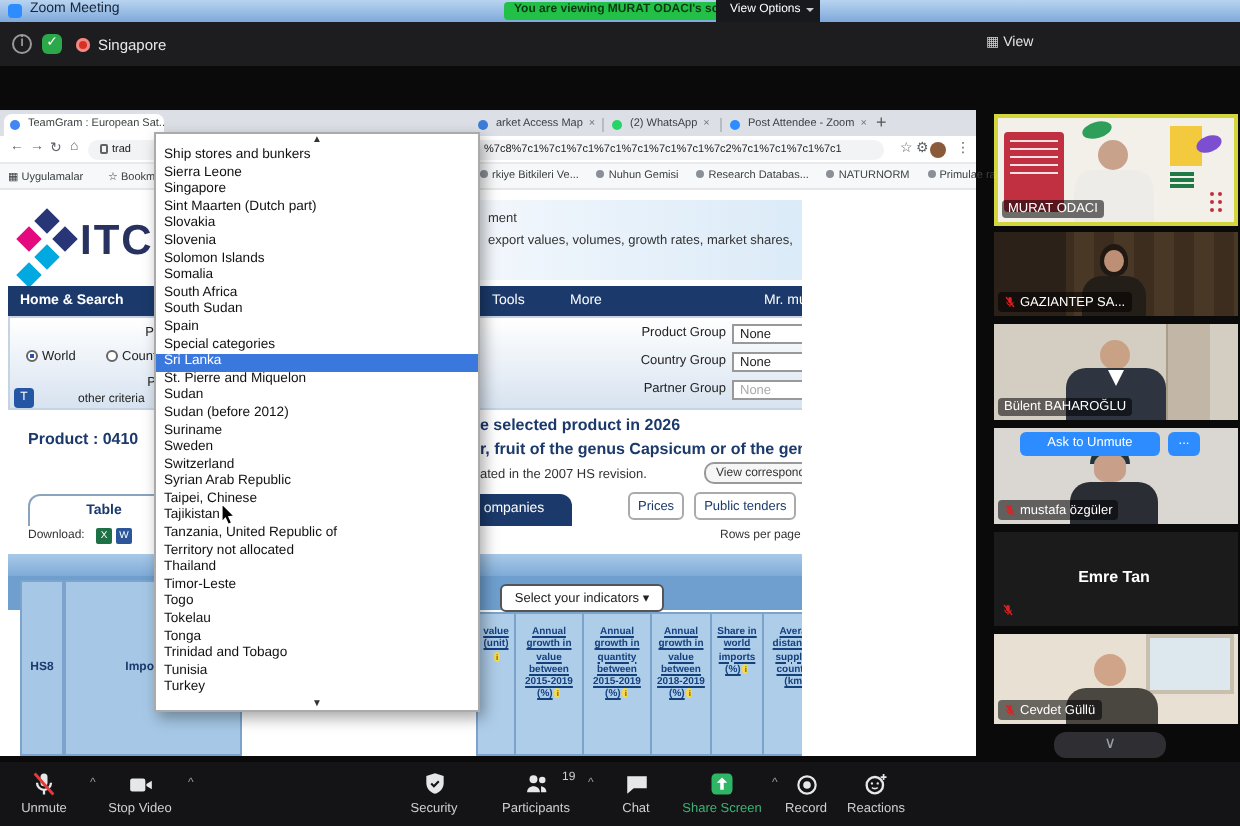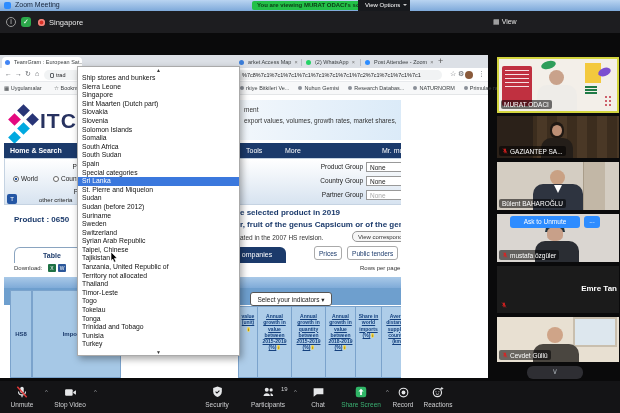--- a/index.html
+++ b/index.html
@@ -184,21 +184,21 @@
   .t2 { top:116px; height:42px; background:repeating-linear-gradient(90deg,#4a3826 0 10px,#3c2d1e 10px 20px); }
   .t2 .door { position:absolute; left:0; top:0; width:36px; height:42px; background:#2b2119; }
   .t3 { top:162px; height:48px; background:#d4cdc2; }
   .t3 .frame { position:absolute; left:86px; top:0; width:22px; height:48px; background:#c2b7a6; border-left:1px solid #a99d8a; }
   .t4 { top:214px; height:48px; background:#dad6d1; }
   .ask-btn { position:absolute; left:13px; top:2px; width:70px; height:12px; background:#2d8cff; border-radius:3px;
              color:#fff; font-size:6.5px; text-align:center; line-height:12px; z-index:2; }
   .more-btn { position:absolute; left:87px; top:2px; width:16px; height:12px; background:#2d8cff; border-radius:3px;
               color:#fff; font-size:6.5px; text-align:center; line-height:10px; z-index:2; }
   .t5 { top:266px; height:47px; background:#1b1b1b; }
-  .t5 .center-name { position:absolute; left:0; top:18px; width:120px; text-align:right; color:#fff;
+  .t5 .center-name { position:absolute; left:0; top:18px; width:120px; text-align:center; color:#fff;
                      font-size:8px; font-weight:bold; }
   .t5 .mic-only { position:absolute; left:4px; bottom:4px; }
   .t6 { top:317px; height:45px; background:#e8e0d2; }
   .t6 .window { position:absolute; left:76px; top:0; width:44px; height:30px; background:#dde7ee; border:2px solid #c9bfae; }
   .collapse-btn { position:absolute; left:527px; top:366px; width:56px; height:13px; background:#2e2e33; border-radius:6px;
                   color:#9aa0a6; font-size:8px; text-align:center; line-height:11px; }
 
   
   .toolbar { position:absolute; left:0; top:381px; width:620px; height:32px; background:#141416; }
   .tbi { position:absolute; top:3px; text-align:center; color:#cfd0d2; font-size:6.5px; }
@@ -321,22 +321,22 @@
         <div class="mini-logo">T</div>
 
         <div class="grp-label" style="left:258px;top:4px;">Product Group</div>
         <div class="grp-val" style="top:3px;">None</div>
         <div class="grp-label" style="left:258px;top:18px;">Country Group</div>
         <div class="grp-val" style="top:17px;">None</div>
         <div class="grp-label" style="left:258px;top:32px;">Partner Group</div>
         <div class="grp-val dis" style="top:31px;">None</div>
       </div>
 
-      <div class="product-line">Product : 0650</div>
-      <div class="sel-head">e selected product in 2019</div>
+      <div class="product-line">Product : 0410</div>
+      <div class="sel-head">e selected product in 2026</div>
       <div class="sel-sub">r, fruit of the genus Capsicum or of the genus Pimenta, ...</div>
       <div class="h-btn">H</div>
       <div class="rev-note">ated in the 2007 HS revision.</div>
       <div class="vc-btn">View correspondences</div>
 
       <div class="tab-table">Table</div>
       <div class="tab-companies">ompanies</div>
       <div class="tm-actions">
           <div class="tm-btn">Prices</div>
           <div class="tm-btn">Public tenders</div>

